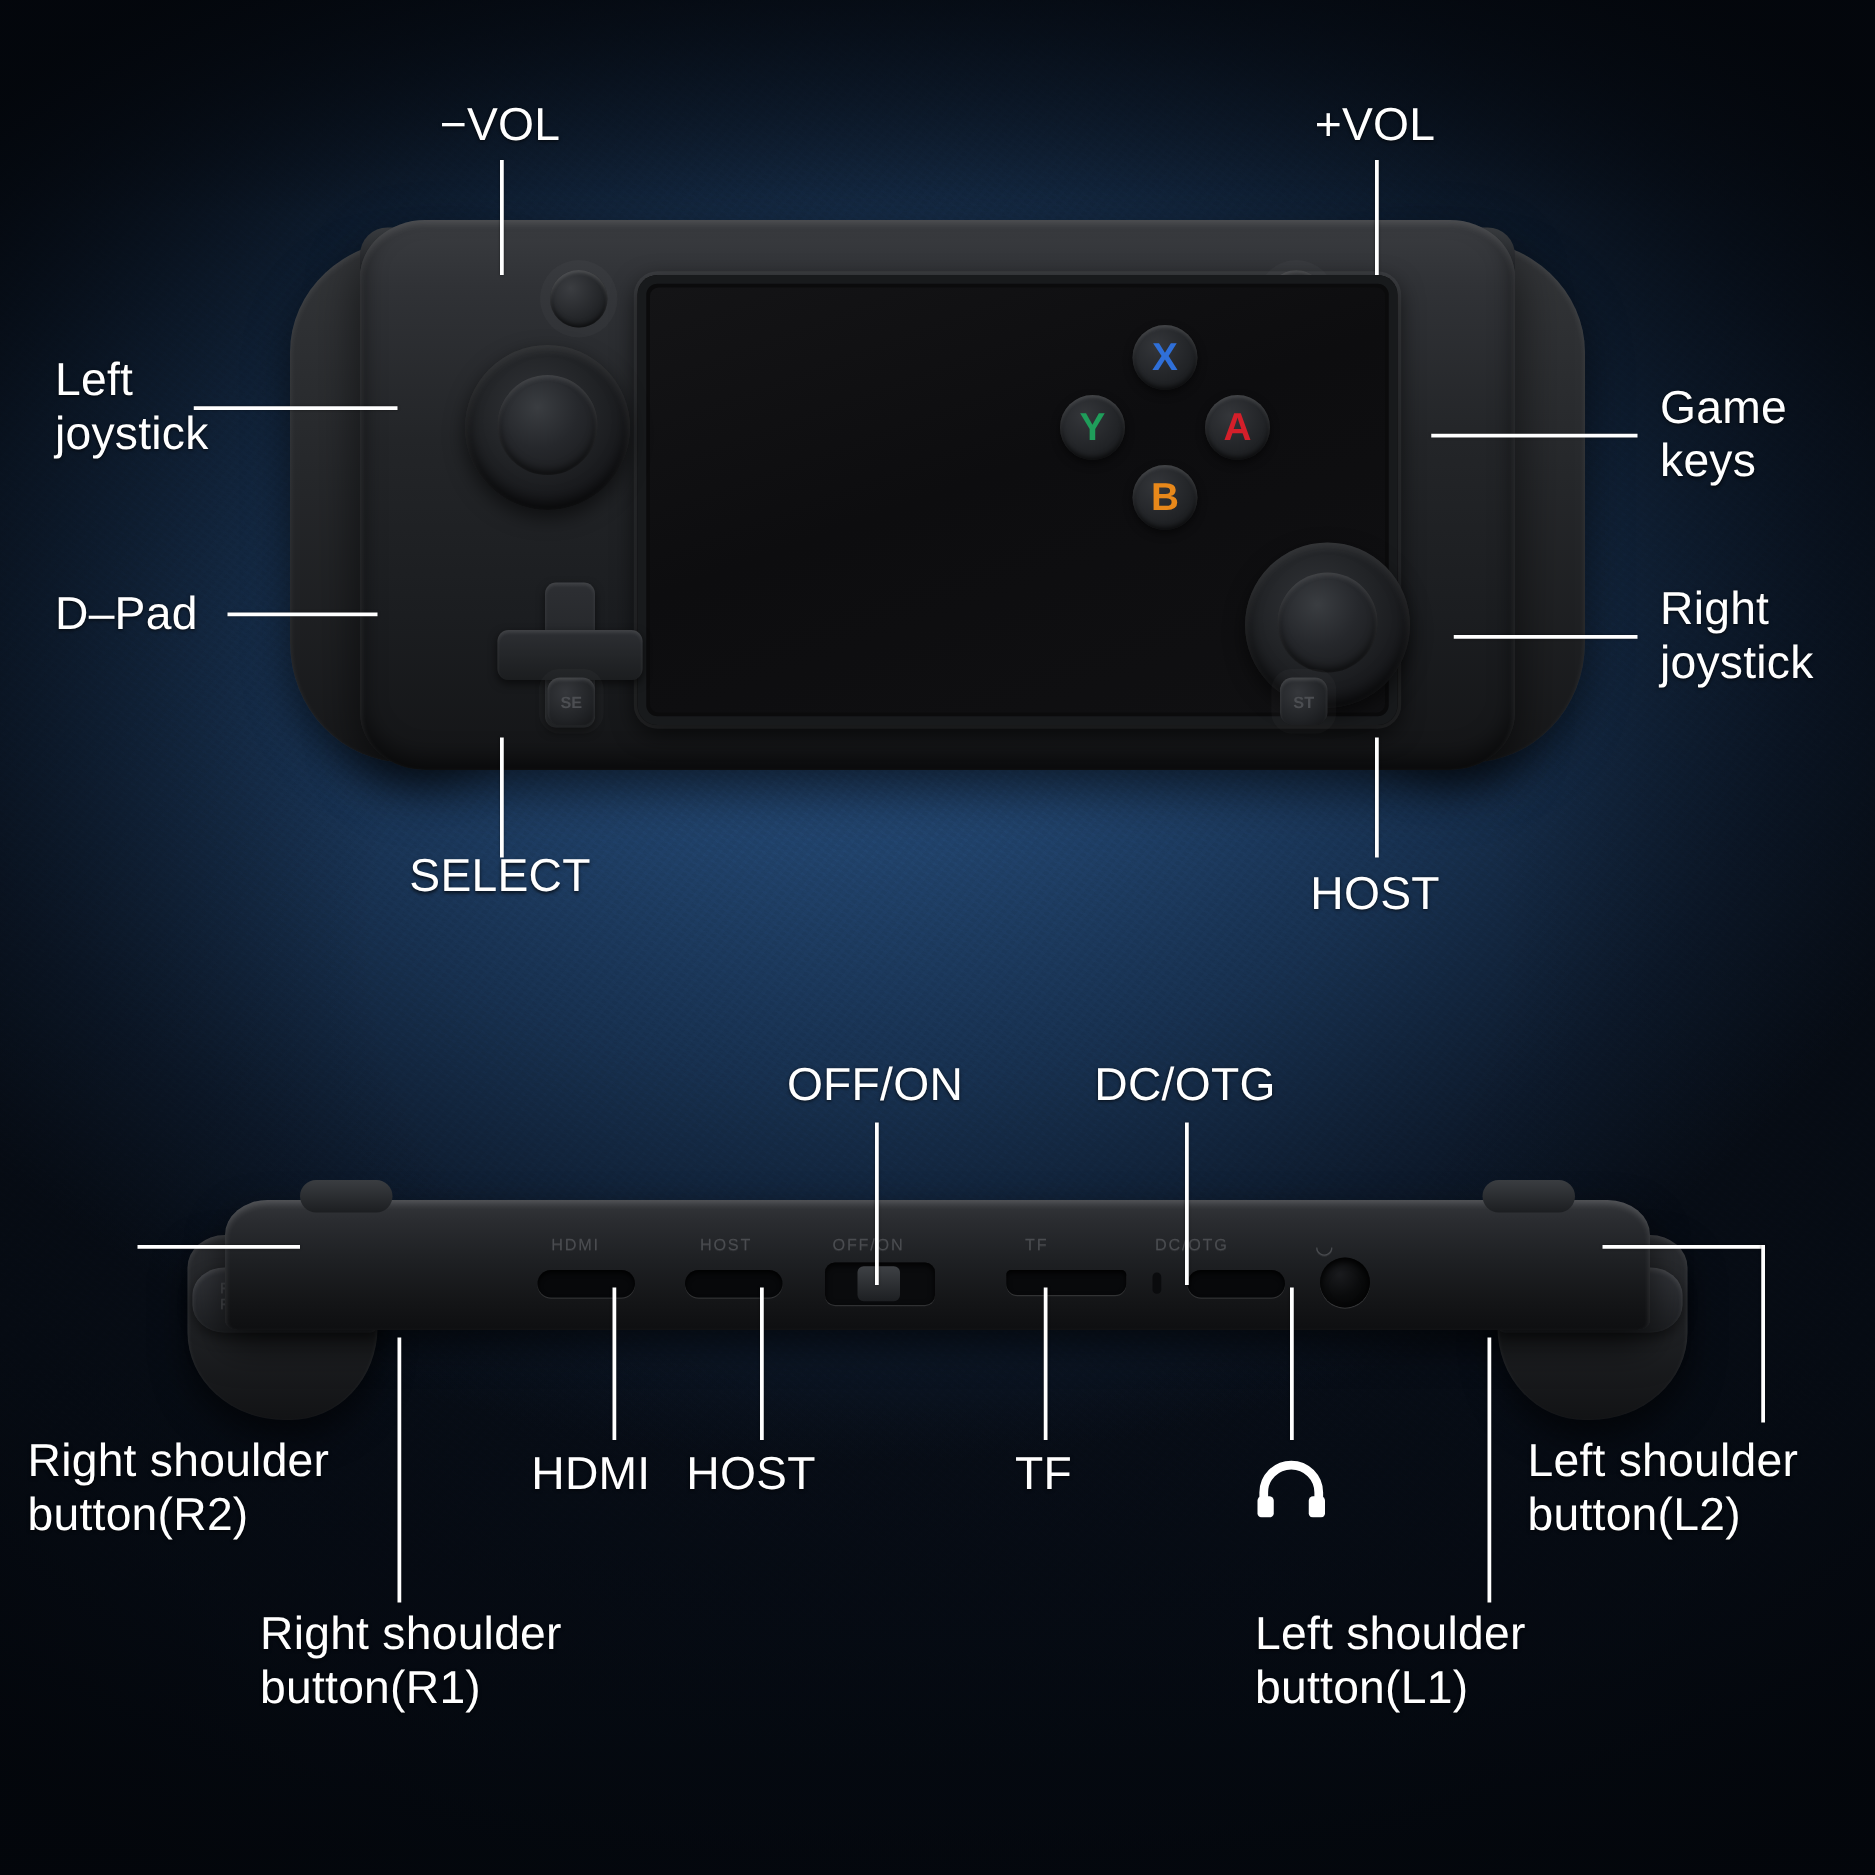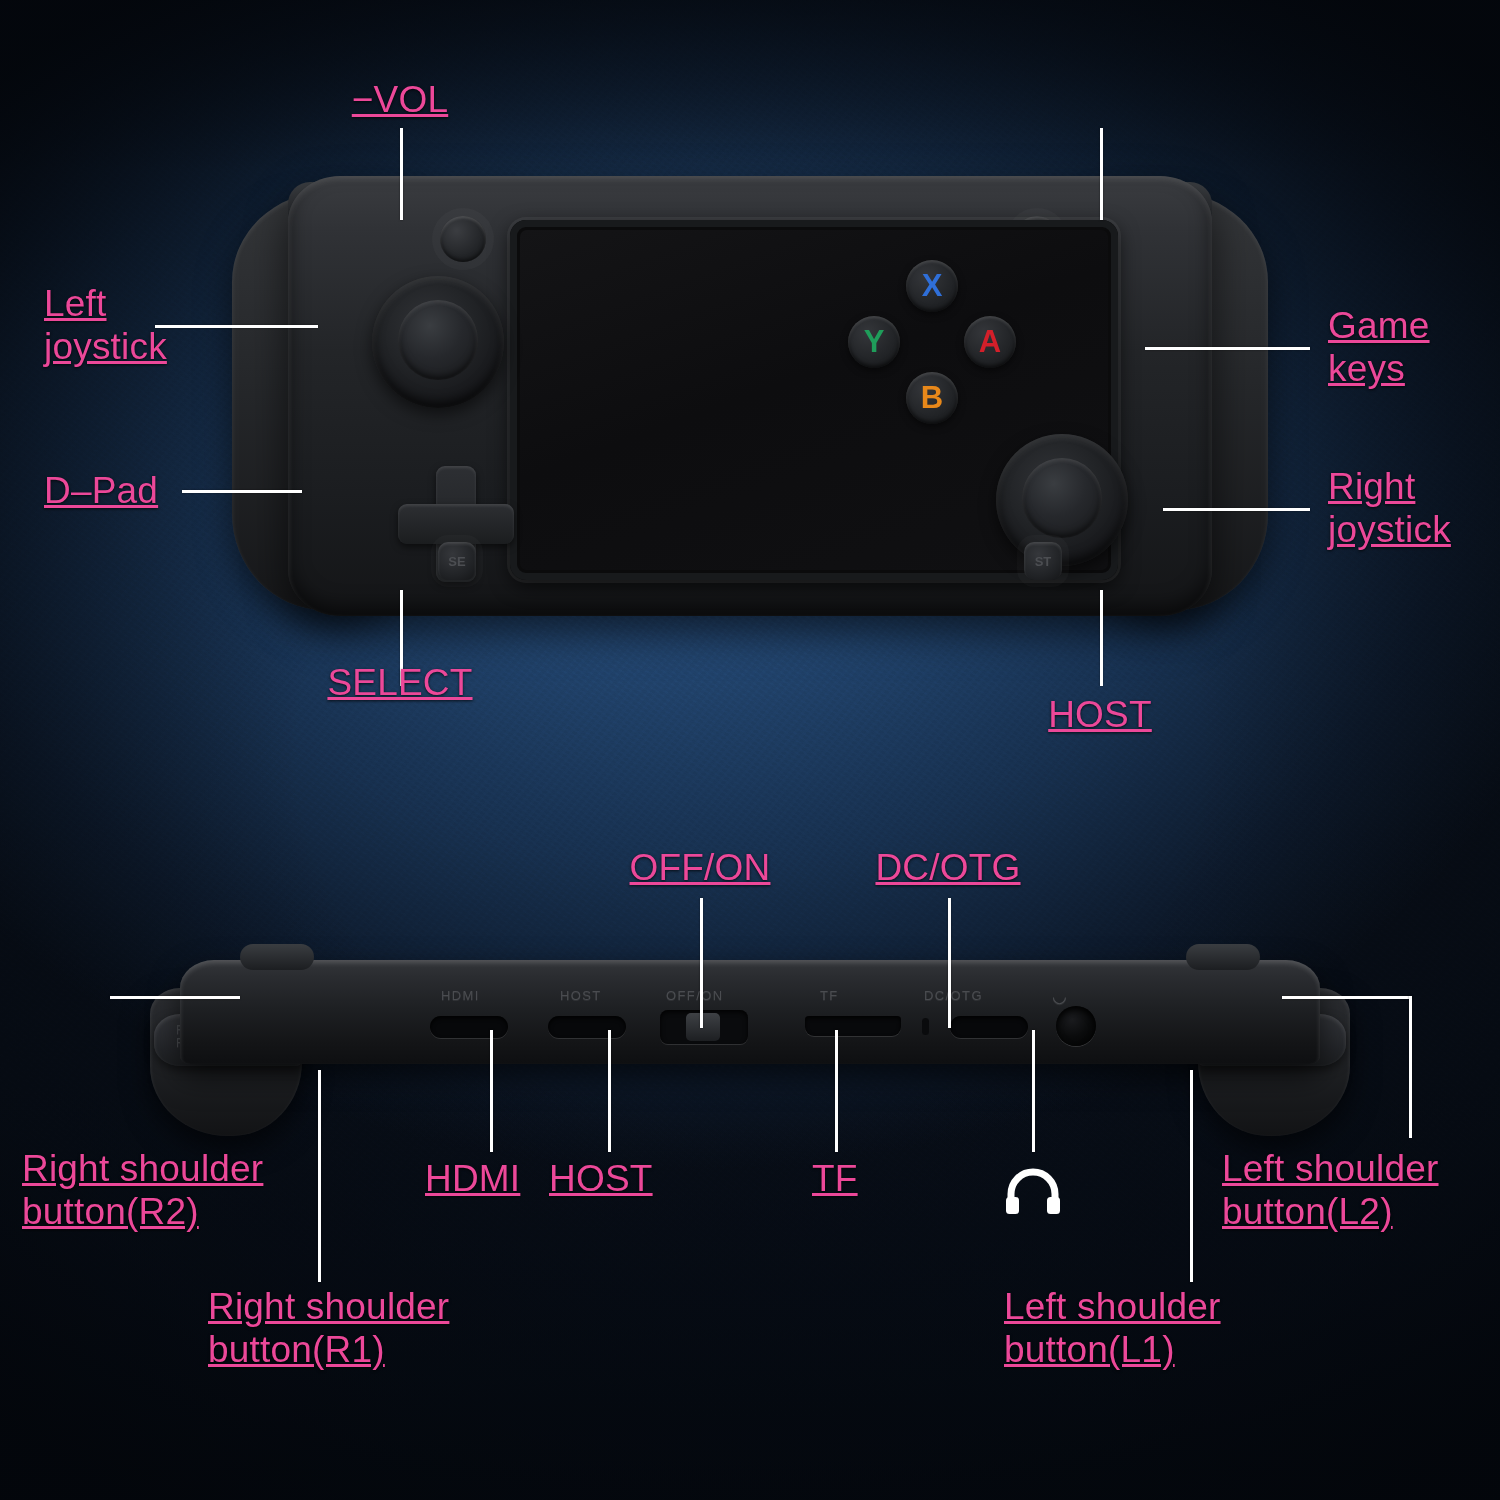--- a/index.html
+++ b/index.html
@@ -24,23 +24,23 @@
       repeating-linear-gradient(37deg, rgba(255,255,255,.08) 0 2px, rgba(0,0,0,.08) 2px 5px),
       repeating-linear-gradient(-51deg, rgba(255,255,255,.06) 0 3px, rgba(0,0,0,.07) 3px 7px),
       repeating-linear-gradient(11deg, rgba(255,255,255,.05) 0 1px, rgba(0,0,0,.05) 1px 4px);
   }
   .bg-dark-bottom{position:absolute;left:0;right:0;bottom:0;height:420px;
     background:linear-gradient(to bottom, rgba(6,11,20,0) 0%, rgba(6,11,20,.75) 55%, rgba(4,8,14,.96) 100%);}
   .bg-dark-top{position:absolute;left:0;right:0;top:0;height:170px;
     background:linear-gradient(to bottom, rgba(7,13,23,.72) 0%, rgba(7,13,23,0) 100%);}
 
   
-  .lbl{position:absolute;color:#ec4899;font-size:37px;line-height:1.16;
+  .lbl{position:absolute;color:#ffffff;font-size:37px;line-height:1.16;
        font-weight:400;letter-spacing:.2px;white-space:pre-line;
-       text-shadow:0 1px 3px rgba(0,0,0,.75);text-decoration:underline;}
+       text-shadow:0 1px 3px rgba(0,0,0,.75);}
   .lbl.c{text-align:center;}
 
   
   .ln{position:absolute;background:#fff;box-shadow:0 0 2px rgba(0,0,0,.5);}
   .ln.h{height:3px;}
   .ln.v{width:3px;}
 
   
   #dev-front{position:absolute;left:232px;top:168px;width:1036px;height:460px;}
   .body-main{position:absolute;left:56px;top:8px;width:924px;height:440px;
@@ -202,28 +202,29 @@
   <div class="ln v" style="left:400px;top:128px;height:92px;"></div>
   <div class="ln v" style="left:1100px;top:128px;height:92px;"></div>
   <div class="ln h" style="left:155px;top:325px;width:163px;"></div>
   <div class="ln h" style="left:182px;top:490px;width:120px;"></div>
   <div class="ln h" style="left:1145px;top:347px;width:165px;"></div>
   <div class="ln h" style="left:1163px;top:508px;width:147px;"></div>
   <div class="ln v" style="left:400px;top:590px;height:96px;"></div>
   <div class="ln v" style="left:1100px;top:590px;height:96px;"></div>
 
   <div class="lbl c" style="left:290px;top:79px;width:220px;">−VOL</div>
+  <div class="lbl c" style="left:990px;top:79px;width:220px;">+VOL</div>
   <div class="lbl" style="left:44px;top:283px;width:230px;">Left
 joystick</div>
   <div class="lbl" style="left:44px;top:470px;width:160px;">D‒Pad</div>
   <div class="lbl" style="left:1328px;top:305px;width:200px;">Game
 keys</div>
   <div class="lbl" style="left:1328px;top:466px;width:200px;">Right
 joystick</div>
-  <div class="lbl c" style="left:290px;top:662px;width:220px;">SELECT</div>
+  <div class="lbl c" style="left:290px;top:680px;width:220px;">SELECT</div>
   <div class="lbl c" style="left:990px;top:694px;width:220px;">HOST</div>
 
   <div id="dev-edge">
     <div class="sh-pad l">
       <div class="sh-btn l"></div>
       <div class="eng" style="left:26px;top:36px;line-height:1.05;white-space:pre-line;font-size:12px;">R1
 R2</div>
     </div>
     <div class="sh-pad r">
       <div class="sh-btn r"></div>

